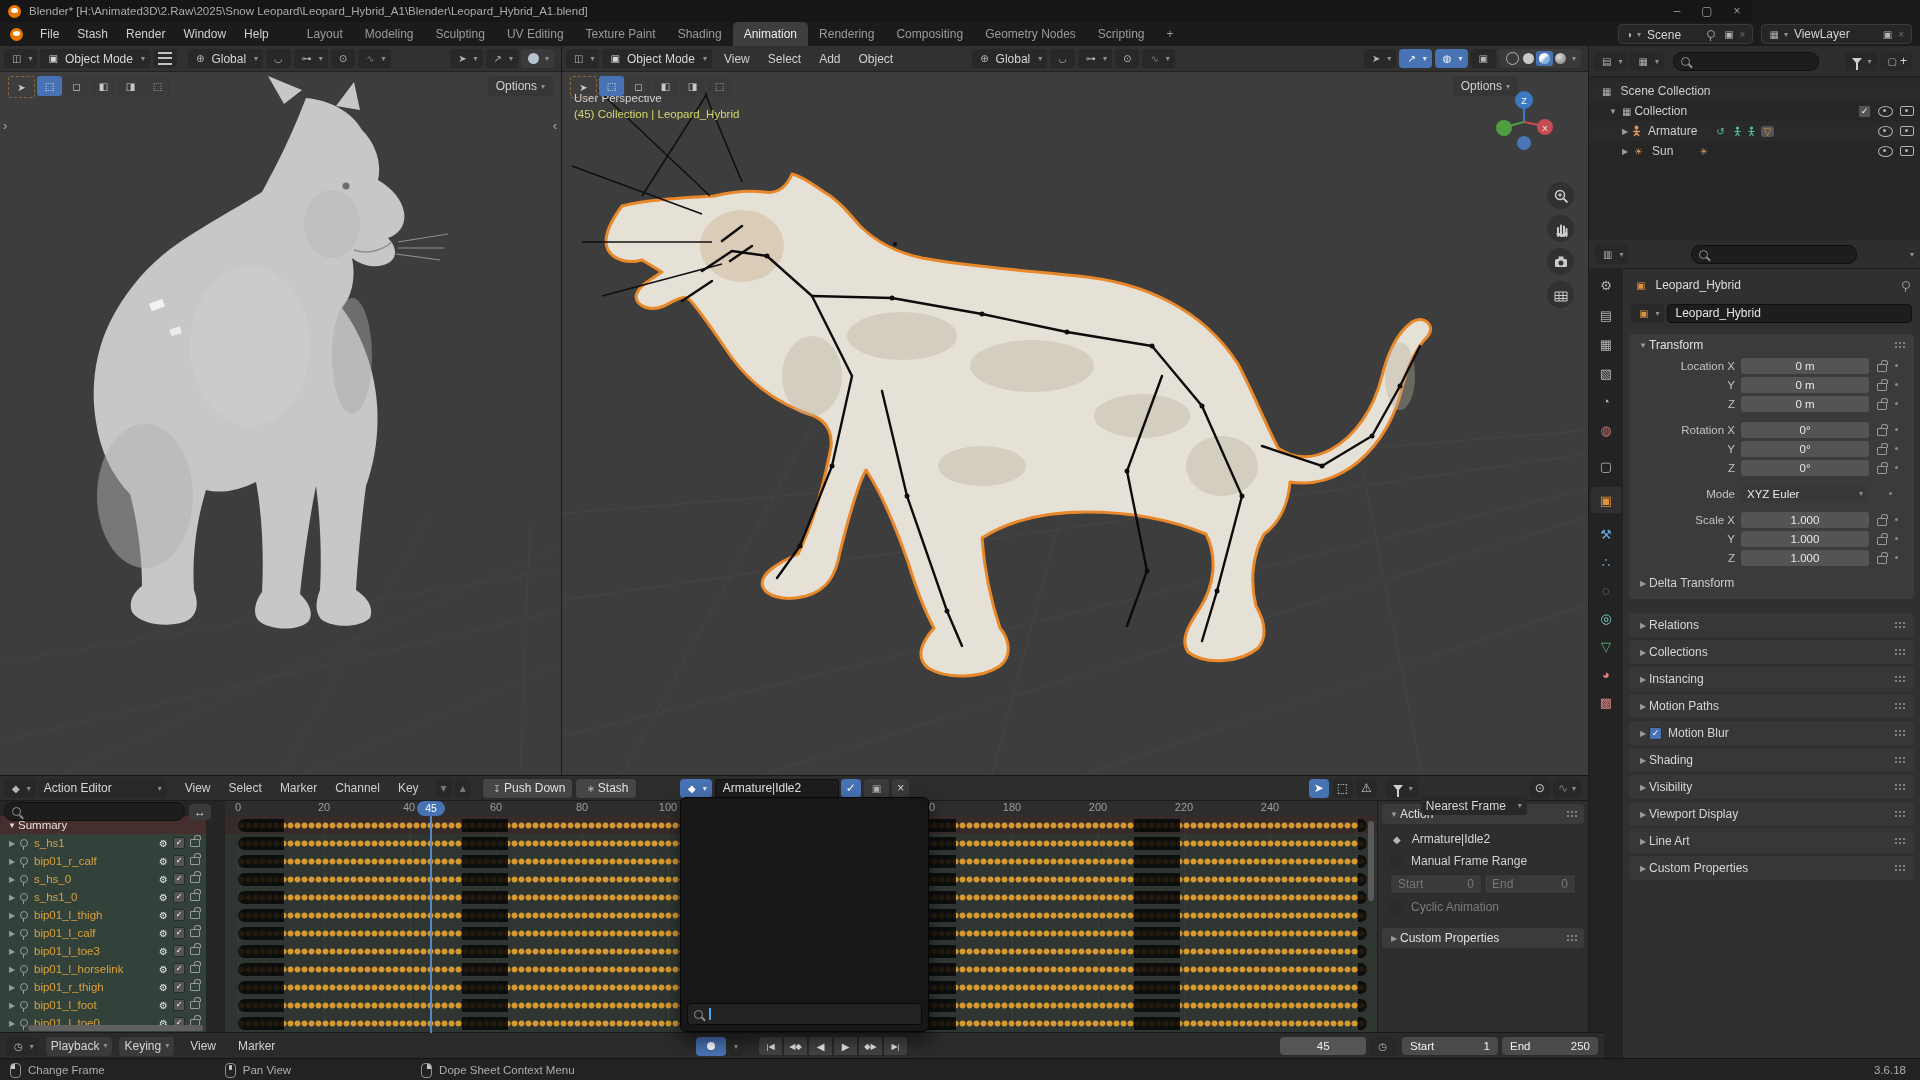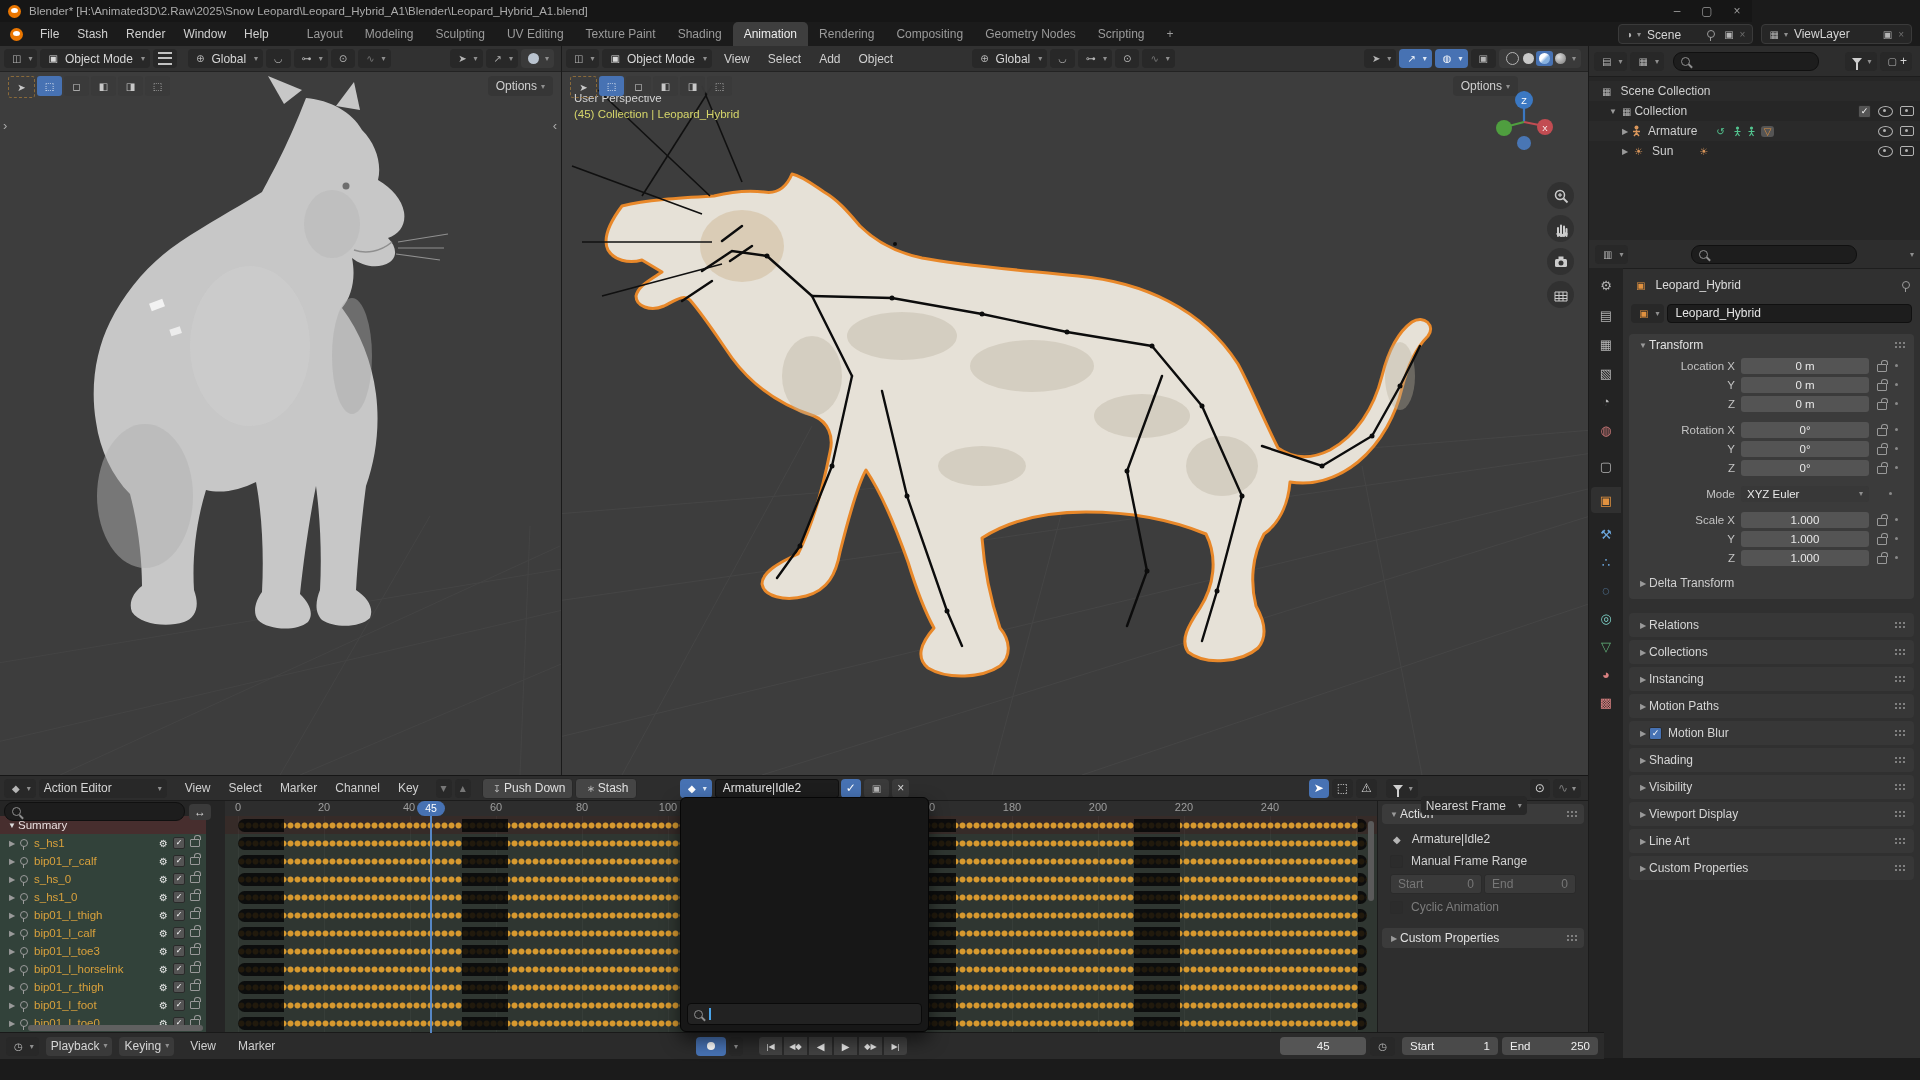--- a/index.html
+++ b/index.html
@@ -1014,14 +1014,29 @@
           <span>Start</span>
           <span>1</span>
         </span>
       <span class="tl-field" style="width:80px;background:#4a4a4a;justify-content:space-between;padding:0 8px;">
           <span>End</span>
           <span>250</span>
         </span>
     </span>
   </div>
 
+  <div class="statusbar">
+    <span class="flex" style="margin-left:10px;">
+        <span class="mouse lmb"></span>
+        <span>Change Frame</span>
+      </span>
+    <span class="flex" style="margin-left:120px;">
+        <span class="mouse mmb"></span>
+        <span>Pan View</span>
+      </span>
+    <span class="flex" style="margin-left:130px;">
+        <span class="mouse rmb"></span>
+        <span>Dope Sheet Context Menu</span>
+      </span>
+    <span style="margin-left:auto;margin-right:14px;">3.6.18</span>
+  </div>
 
 </div>
 
 </body></html>

